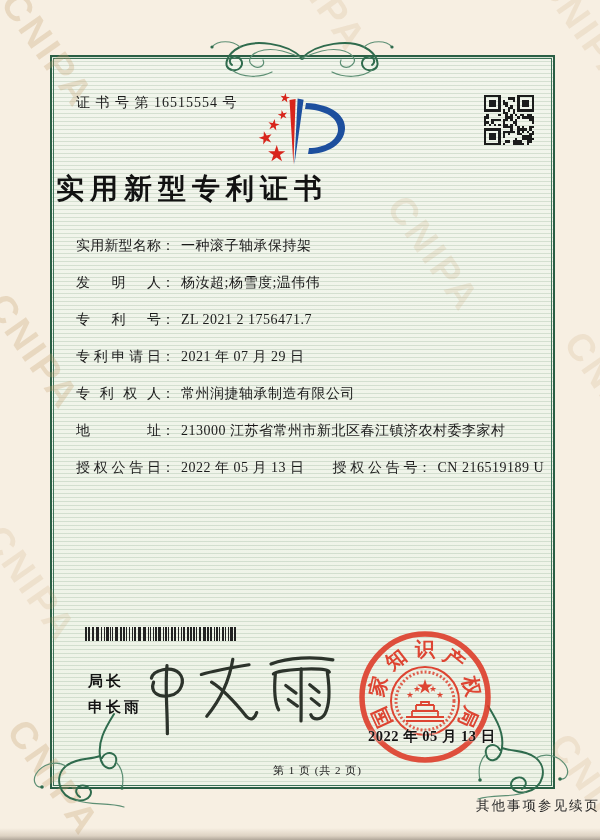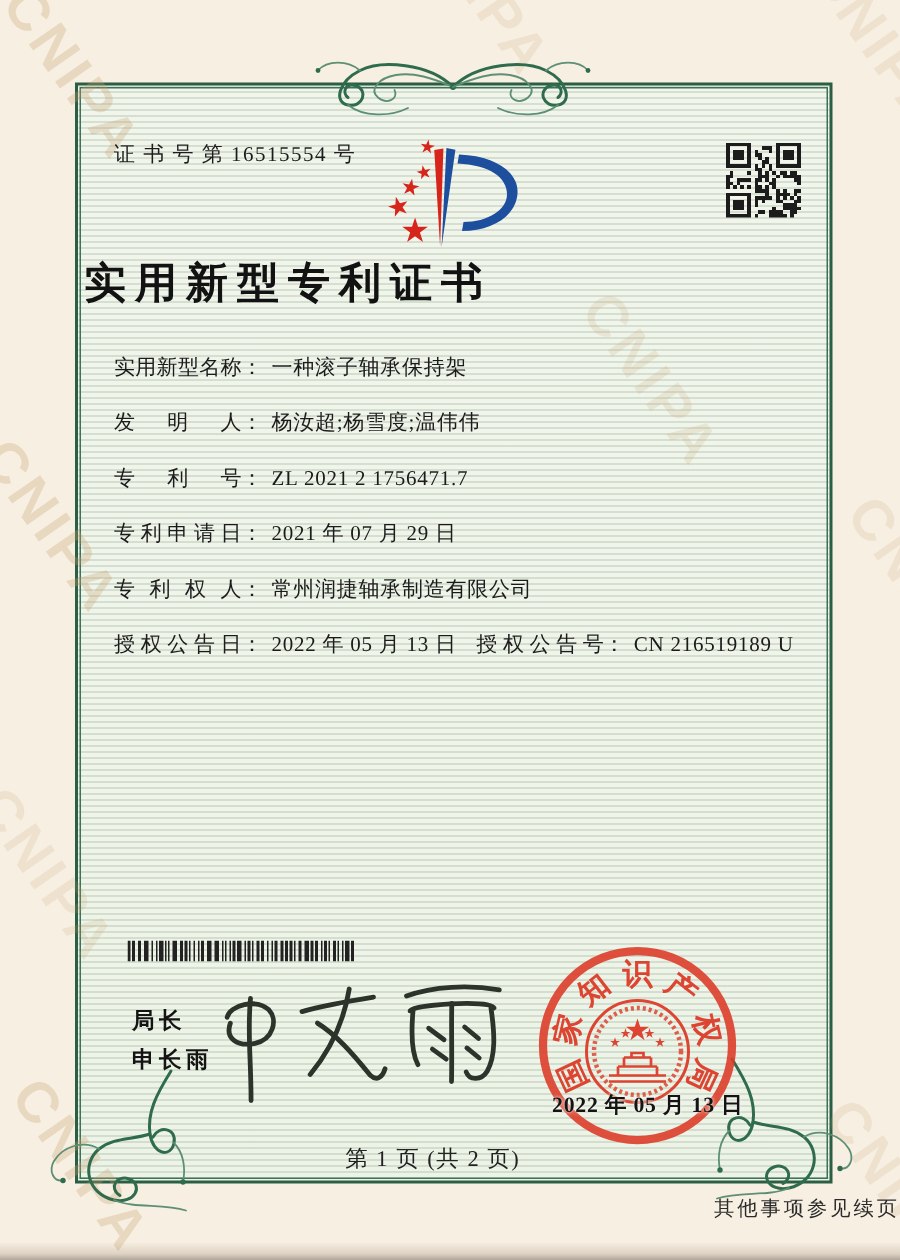--- a/index.html
+++ b/index.html
@@ -44,42 +44,42 @@
     position:absolute; left:50px; top:170px; width:501px; z-index:3;
     text-align:left; font-size:28px; font-weight:700;
     letter-spacing:6px; text-indent:6px; color:#121212;
   }
   
   .fields{ position:absolute; left:76px; top:236px; width:462px; z-index:3;
     font-size:14px; color:#1b1b1b; }
   .frow{ line-height:19px; margin-bottom:18px; white-space:nowrap; }
   .flabel{ display:inline-block; width:85px; text-align:justify; text-align-last:justify; vertical-align:top; }
   .fvalue{ margin-left:6px; letter-spacing:0.5px; }
-  .fpair2{ margin-left:13px; }
+  .fpair2{ margin-left:28px; }
   
   .paras{ position:absolute; left:74px; top:484px; width:460px; z-index:3;
     font-size:13.5px; line-height:24px; color:#191919; text-align:justify; }
   .paras p{ margin:0; text-indent:28px; letter-spacing:0.5px; }
   
   .barcode{ position:absolute; left:85px; top:627px; z-index:3; }
   .director{ position:absolute; left:88px; top:668px; z-index:3;
     font-size:15px; line-height:26px; letter-spacing:3px; color:#141414;font-weight:bold; }
   .signature{ position:absolute; left:138px; top:645px; z-index:4; }
   .signature path{ stroke:#2c332b; stroke-width:3.2; fill:none; stroke-linecap:round; stroke-linejoin:round; }
   .seal{ position:absolute; left:357px; top:629px; z-index:6; opacity:0.94; }
   .seal text{ font-family:"Liberation Serif", serif; font-weight:700; }
   .seal-date{
     position:absolute; left:368px; top:727px; width:130px; z-index:7;
     font-size:14.5px; font-weight:600; color:#141414; letter-spacing:0.5px;
     text-shadow:0 0 3px rgba(248,246,240,0.95), 0 0 1px rgba(248,246,240,0.9);
     white-space:nowrap;
   }
   .page-num{
-    position:absolute; left:38px; top:763px; width:501px; z-index:5;
-    text-align:center; font-size:15px; color:#222; letter-spacing:1px;
+    position:absolute; left:67px; top:763px; width:501px; z-index:5;
+    text-align:center; font-size:11px; color:#222; letter-spacing:1px;
   }
   .footer-note{
     position:absolute; left:0; top:797px; width:600px; z-index:3;
     text-align:right; font-size:13.5px; color:#2a2a2a; letter-spacing:2px;
   }
   .bottom-shade{
     position:absolute; left:0; bottom:0; width:600px; height:12px; z-index:8;
     background:linear-gradient(to bottom, rgba(0,0,0,0), rgba(130,108,85,0.22) 65%, rgba(70,58,45,0.4));
     pointer-events:none;
   }
@@ -395,20 +395,23 @@
     <div class="frow">
       <span class="flabel">专利号</span><span>：</span><span class="fvalue">ZL 2021 2 1756471.7</span>
     </div>
     <div class="frow">
       <span class="flabel">专利申请日</span><span>：</span><span class="fvalue">2021 年 07 月 29 日</span>
     </div>
     <div class="frow">
       <span class="flabel">专利权人</span><span>：</span><span class="fvalue">常州润捷轴承制造有限公司</span>
     </div>
     <div class="frow">
+      <span class="flabel">地址</span><span>：</span><span class="fvalue">213000 江苏省常州市新北区春江镇济农村委李家村</span>
+    </div>
+    <div class="frow">
       <span class="flabel">授权公告日</span><span>：</span><span class="fvalue">2022 年 05 月 13 日</span><span class="fpair2"><span class="flabel">授权公告号</span><span>：</span><span class="fvalue">CN 216519189 U</span></span>
     </div>
   </div>
 
 
   <svg class="barcode" id="barcode" width="158" height="14" viewBox="0 0 158 14" fill="#222">
       <rect x="0" y="0" width="2" height="14"></rect>
       <rect x="3" y="0" width="2" height="14"></rect>
       <rect x="7" y="0" width="2" height="14"></rect>
       <rect x="11" y="0" width="3" height="14"></rect>

